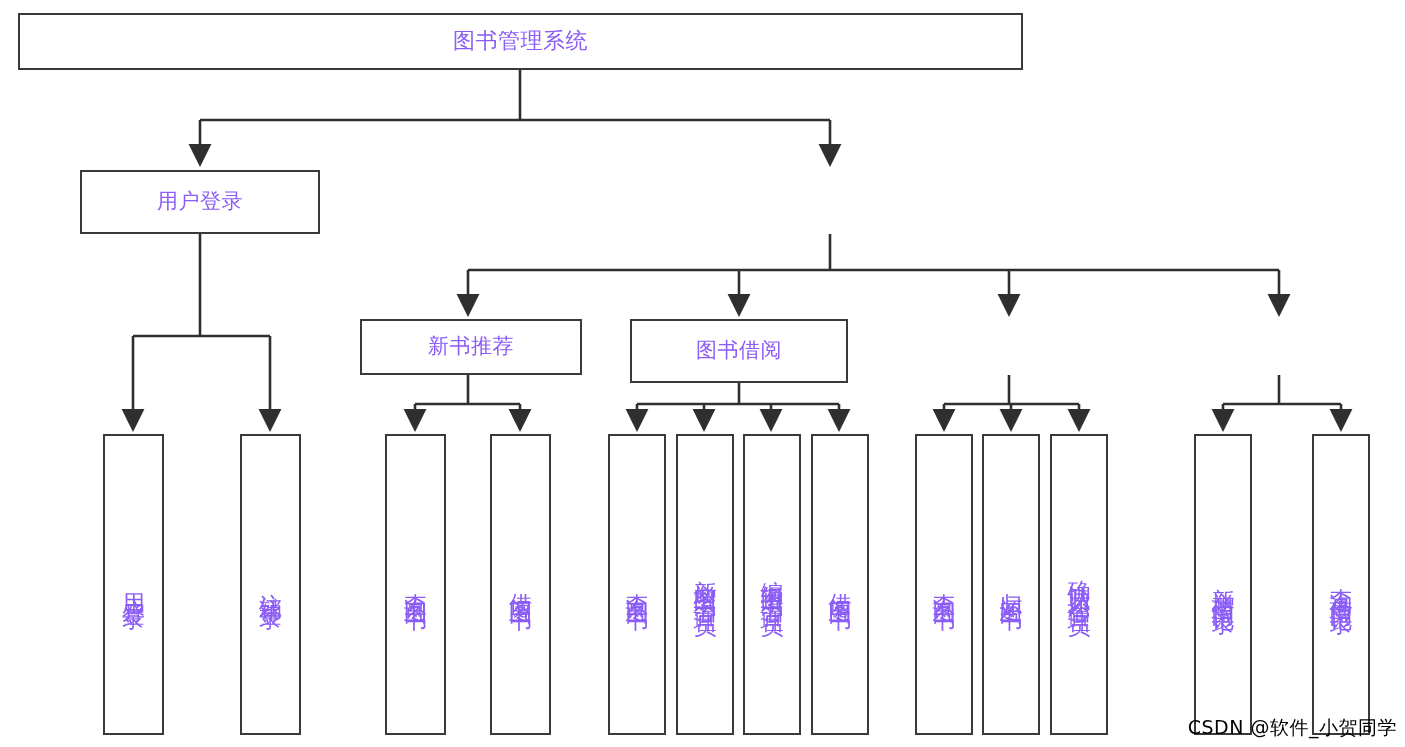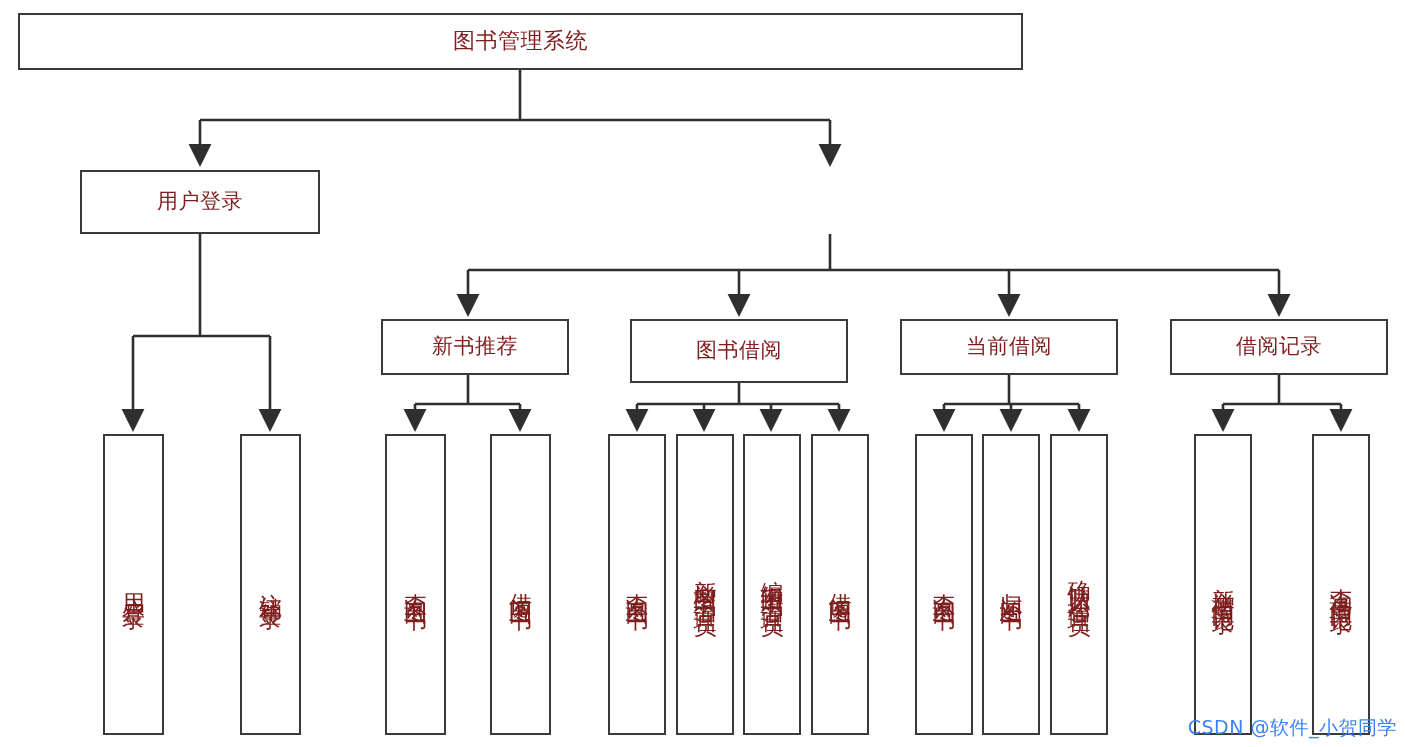--- a/index.html
+++ b/index.html
@@ -31,21 +31,21 @@
     position: absolute;
     box-sizing: border-box;
     border: 2px solid #3a3a3a;
     background: #ffffff;
     display: flex;
     align-items: center;
     justify-content: center;
     overflow: hidden;
   }
   .node .label {
-    color: #7f1d1d;
+    color: #8b5cf6;
     line-height: 1.02;
     white-space: nowrap;
     text-align: left;
   }
   .node.horiz .label {
     font-size: 21px;
     letter-spacing: 0.5px;
   }
   .node.root .label {
     font-size: 22px;
@@ -60,21 +60,21 @@
     font-size: 23px;
     letter-spacing: 5px;
     line-height: 1;
     max-height: 100%;
   }
   .watermark {
     position: absolute;
     right: 8px;
     bottom: 6px;
     font-size: 19px;
-    color: #3b82f6;
+    color: #000000;
     letter-spacing: 0.5px;
     white-space: nowrap;
     font-family: "DejaVu Sans", "Liberation Sans", sans-serif;
   }
 </style>
 </head>
 <body>
 
 <div id="diagram-root">
 
@@ -129,31 +129,25 @@
   </svg>
 
   <div class="node root horiz" style="left:18px; top:13px; width:1005px; height:57px;">
     <span class="label">图书管理系统</span>
   </div>
 
   <div class="node horiz" style="left:80px; top:170px; width:240px; height:64px;">
     <span class="label">用户登录</span>
   </div>
 
-  <div class="node horiz" style="left:360px; top:319px; width:188px; height:56px;margin-left:21px;">
+  <div class="node horiz" style="left:360px; top:319px; width:222px; height:56px;">
     <span class="label">新书推荐</span>
   </div>
   <div class="node horiz" style="left:630px; top:319px; width:218px; height:64px;">
     <span class="label">图书借阅</span>
-  </div>
-  <div class="node horiz" style="left:900px; top:319px; width:218px; height:56px;">
-    <span class="label">当前借阅</span>
-  </div>
-  <div class="node horiz" style="left:1170px; top:319px; width:218px; height:56px;">
-    <span class="label">借阅记录</span>
   </div>
 
   <div class="node vert" style="left:103px; top:434px; width:61px; height:301px;">
     <span class="label">用户登录</span>
   </div>
   <div class="node vert" style="left:240px; top:434px; width:61px; height:301px;">
     <span class="label">注销登录</span>
   </div>
 
   <div class="node vert" style="left:385px; top:434px; width:61px; height:301px;">

